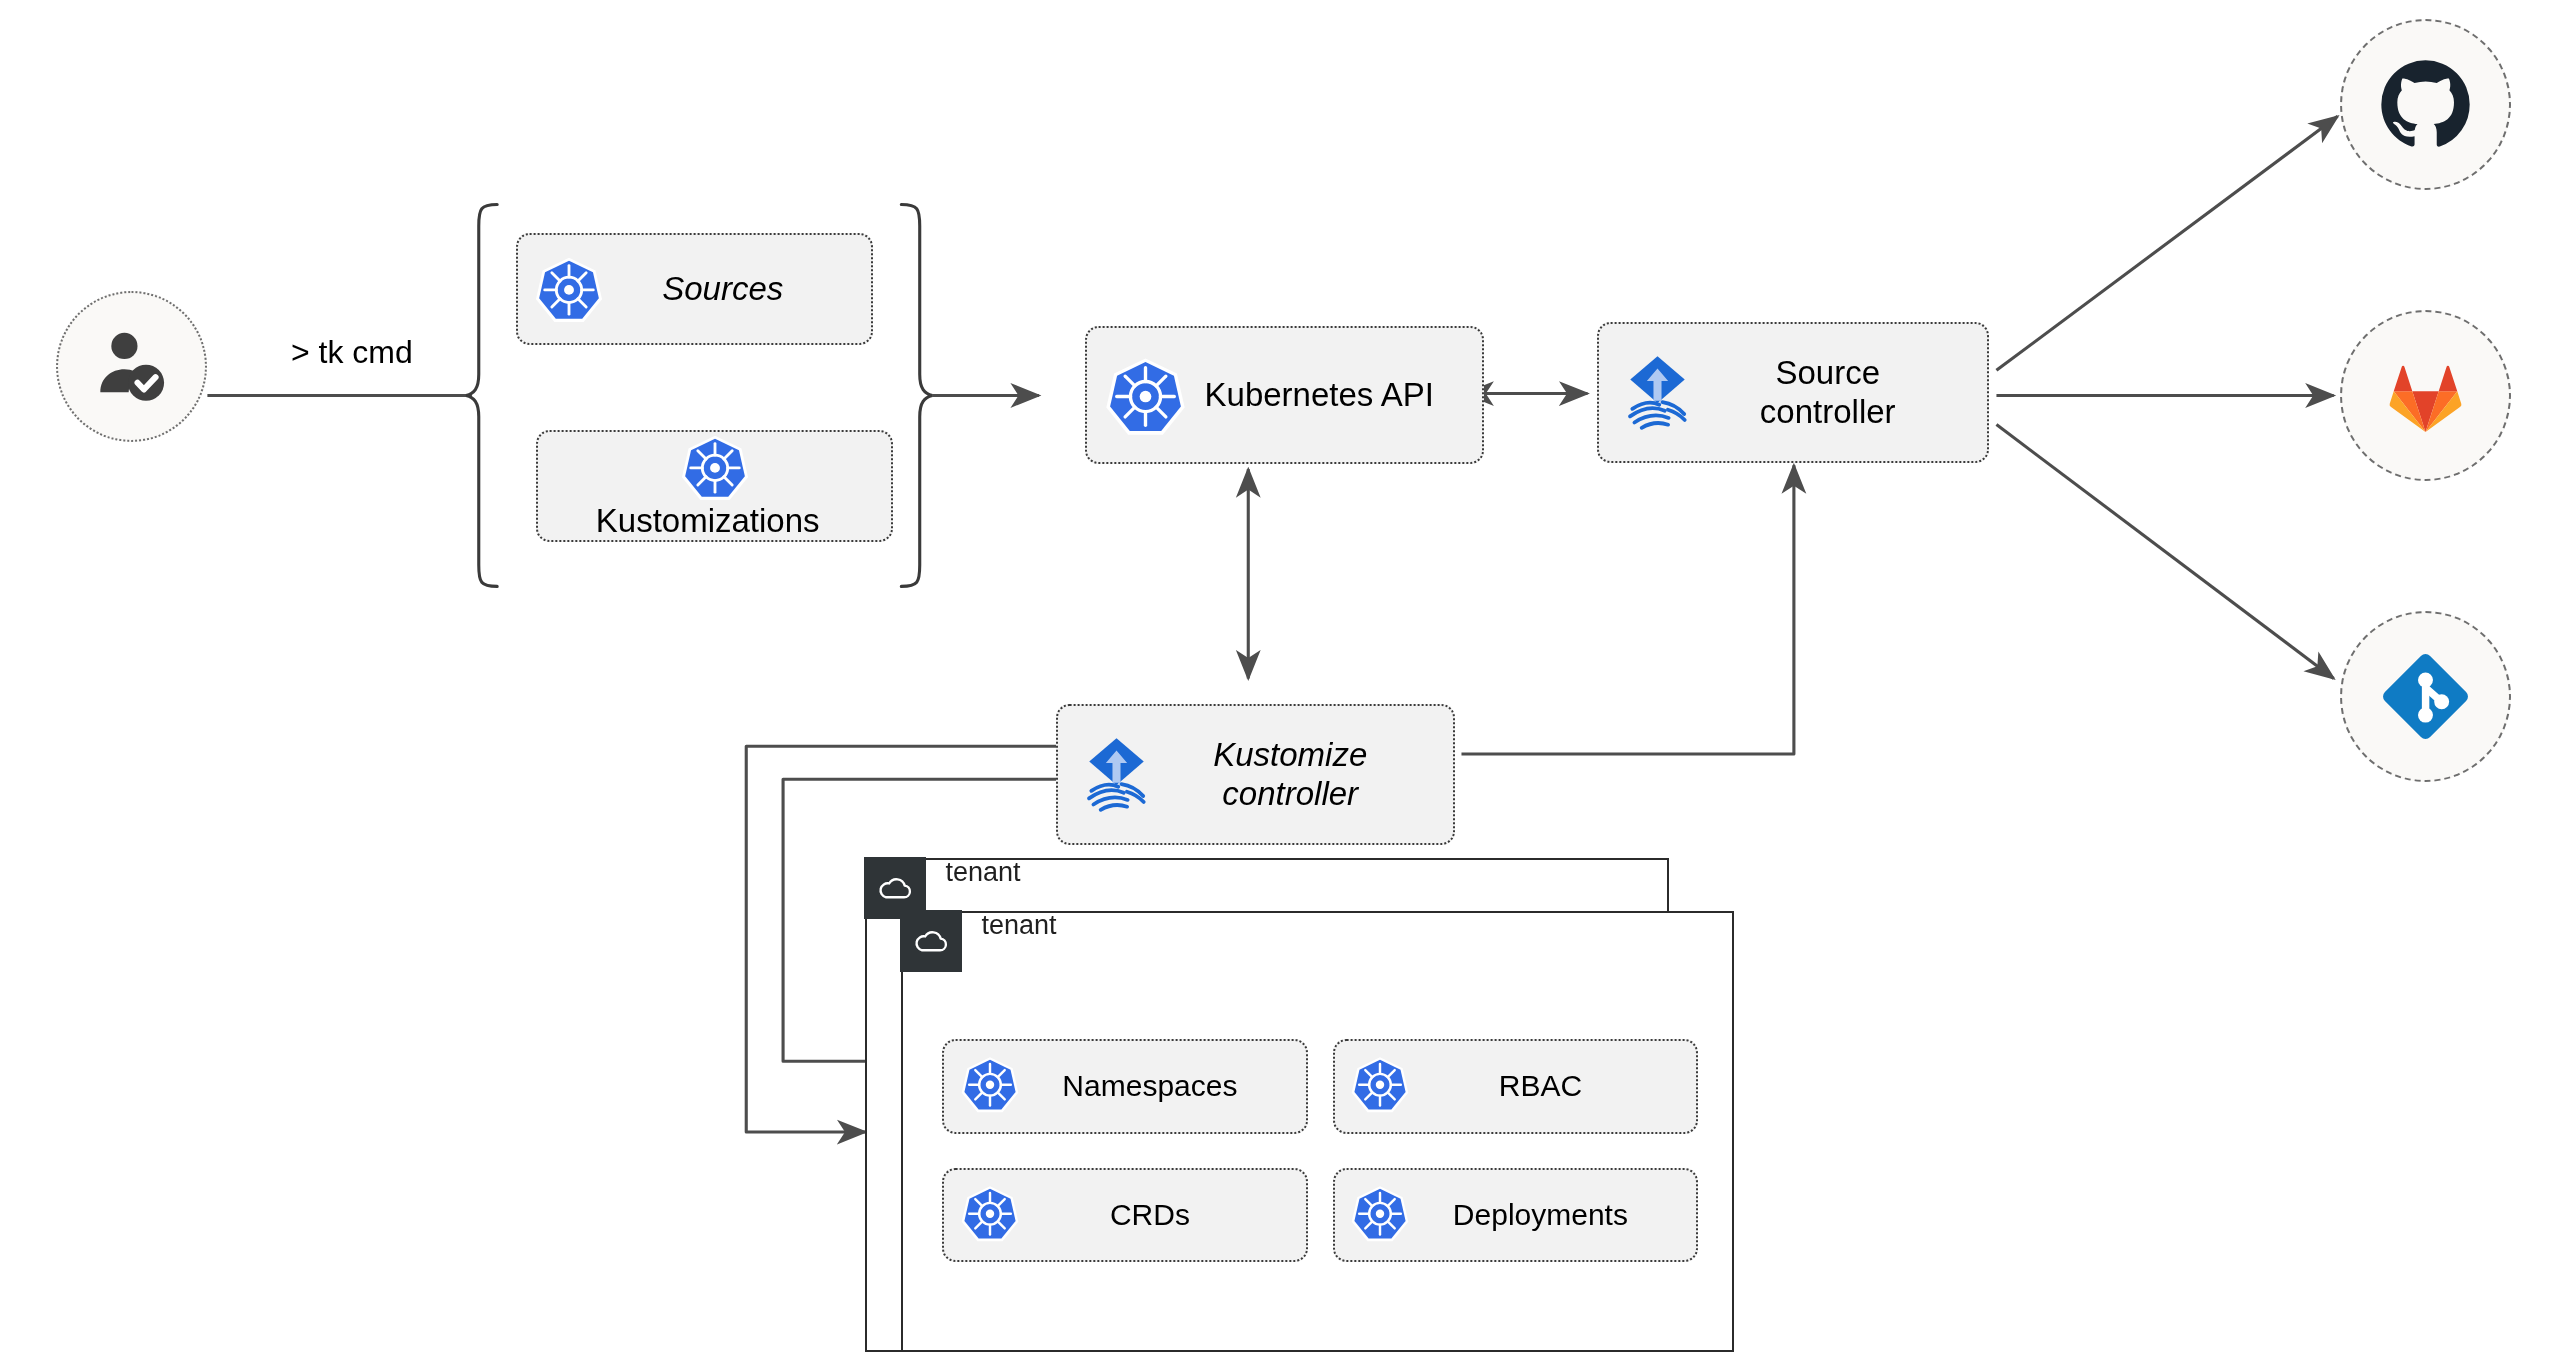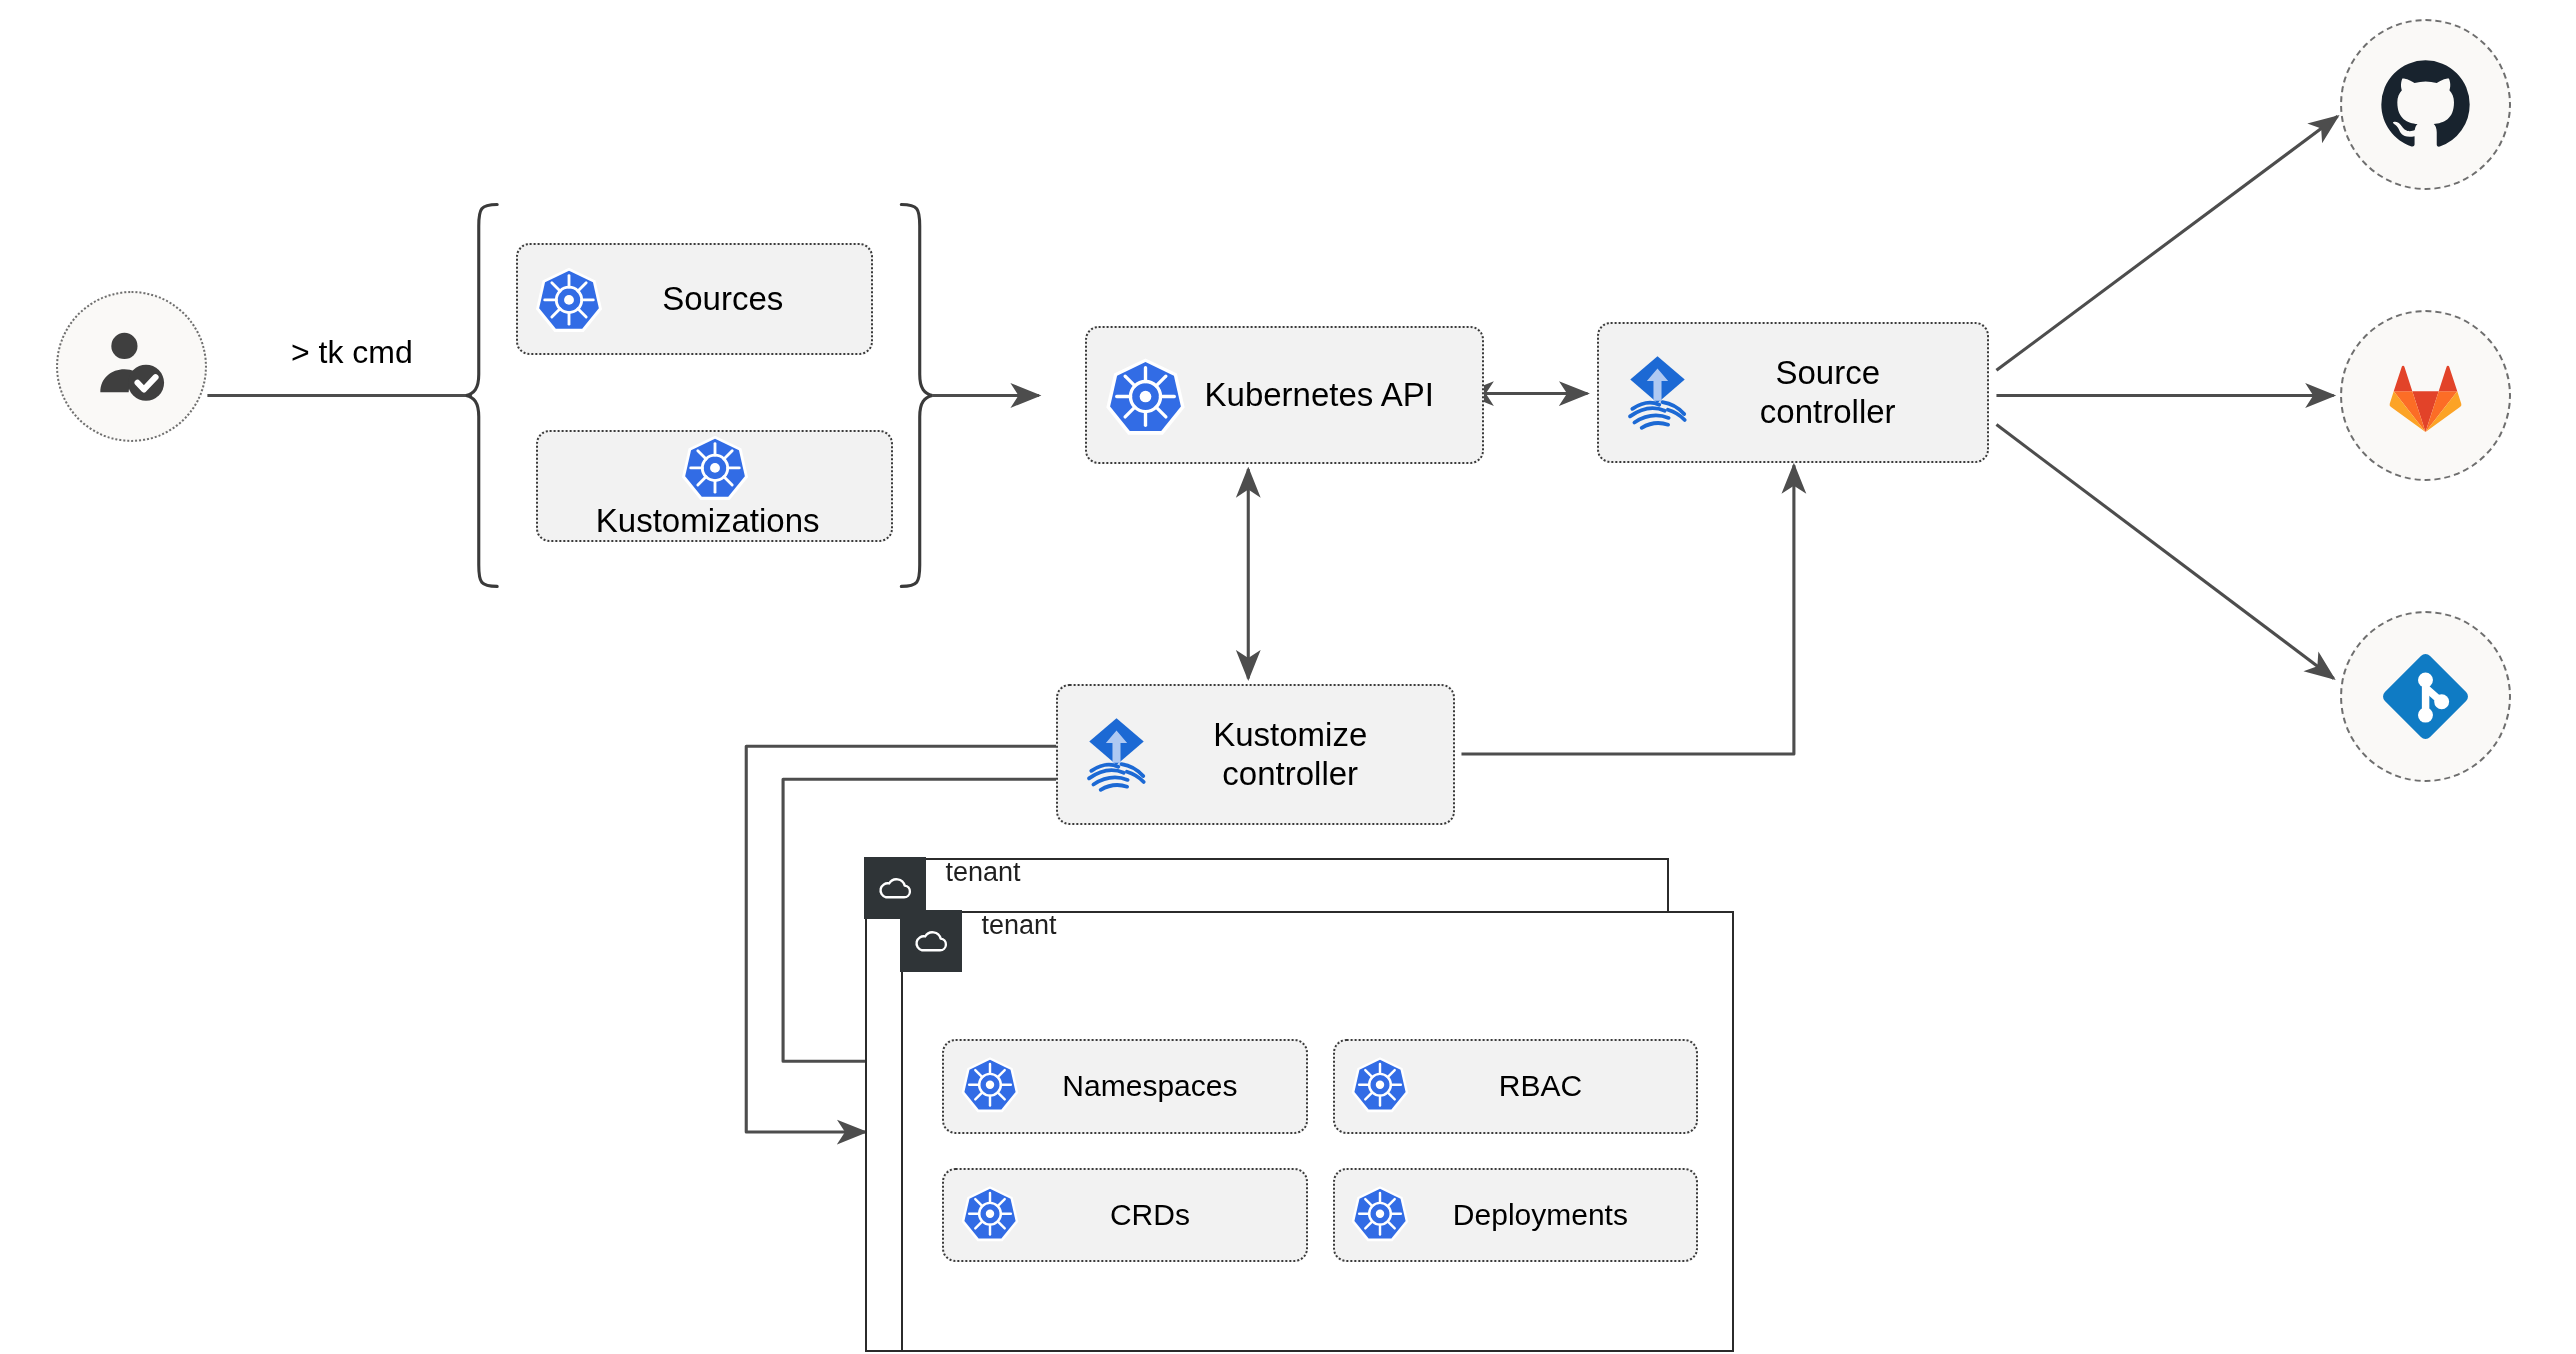--- a/index.html
+++ b/index.html
@@ -169,21 +169,21 @@
       <circle cx="10" cy="6.2" r="3.7" fill="#3f3f3f"></circle>
       <path d="M3.2 19.2c0-3.9 3.1-6.4 6.8-6.4 2.1 0 4 .8 5.2 2.1
                -2.3.3-4 2.2-4 4.4 0 .0 0 .0 0 .0H3.2z" fill="#3f3f3f"></path>
       <circle cx="16.1" cy="16.6" r="5.1" fill="#3f3f3f"></circle>
       <path d="M13.7 16.6l1.8 1.9 3.3-3.5" stroke="#ffffff" stroke-width="1.7" fill="none" stroke-linecap="round" stroke-linejoin="round"></path>
     </svg>
   </div>
 
   <div class="edge-label" style="left:291px; top:334px;text-align:right;">&gt; tk cmd</div>
 
-  <div class="node" style="left:516px; top:243px; width:357px; height:112px; padding:0 15.5px;">
+  <div class="node" style="left:516px; top:233px; width:357px; height:112px; padding:0 15.5px;font-style:italic;">
     <span class="icon-slot">
       <svg width="70" height="70" viewBox="0 0 64 64">
         <path d="M32 3.4 L56.2 15.1 L62.2 41.3 L45.4 62.2 L18.6 62.2 L1.8 41.3 L7.8 15.1 Z" fill="#ffffff"></path>
         <path d="M32 6.1 L53.9 16.7 L59.3 40.4 L44.1 59.3 L19.9 59.3 L4.7 40.4 L10.1 16.7 Z" fill="#326CE5"></path>
         <g stroke="#ffffff" stroke-width="2.6" fill="none" stroke-linecap="round">
           <circle cx="32" cy="32.8" r="11.6"></circle>
           <path d="M32 21.2 L32 10.6"></path>
           <path d="M32 44.4 L32 55"></path>
           <path d="M20.4 32.8 L9.8 32.8"></path>
           <path d="M43.6 32.8 L54.2 32.8"></path>
@@ -255,21 +255,21 @@
           <path d="M19.8 59.2 C26.6 55.2 33.6 54.6 40.2 56.8"></path>
           <path d="M35.8 39.4 C42.6 40.4 48.2 43.6 52.6 48.6"></path>
           <path d="M40 45.3 C45.4 46.9 49.6 49.6 53 53.2"></path>
         </g>
       </svg>
     </span>
     <span class="label">Source
 controller</span>
   </div>
 
-  <div class="node" style="left:1056px; top:684px; width:399px; height:141px; padding:0 17.4px;">
+  <div class="node" style="left:1056px; top:704px; width:399px; height:141px; padding:0 17.4px;font-style:italic;">
     <span class="icon-slot">
       <svg width="83" height="83" viewBox="0 0 64 64">
         <path d="M32 4 L53 22 L32 40 L11 22 Z" fill="#1C69D4"></path>
         <path d="M32 13.4 L40.2 23.1 L35.1 23.1 L35.1 38.4 L28.9 38.4
                  L28.9 23.1 L23.8 23.1 Z" fill="#AFC9F2"></path>
         <g stroke="#1C69D4" stroke-width="2.9" fill="none" stroke-linecap="round">
           <path d="M12.6 44.6 C20 39.6 27 38.4 33.4 41.4"></path>
           <path d="M10.8 50.4 C20 43.9 29.2 42.4 37.6 46.1"></path>
           <path d="M14.2 55.1 C23 49.4 32 48.3 40.6 51.6"></path>
           <path d="M19.8 59.2 C26.6 55.2 33.6 54.6 40.2 56.8"></path>

